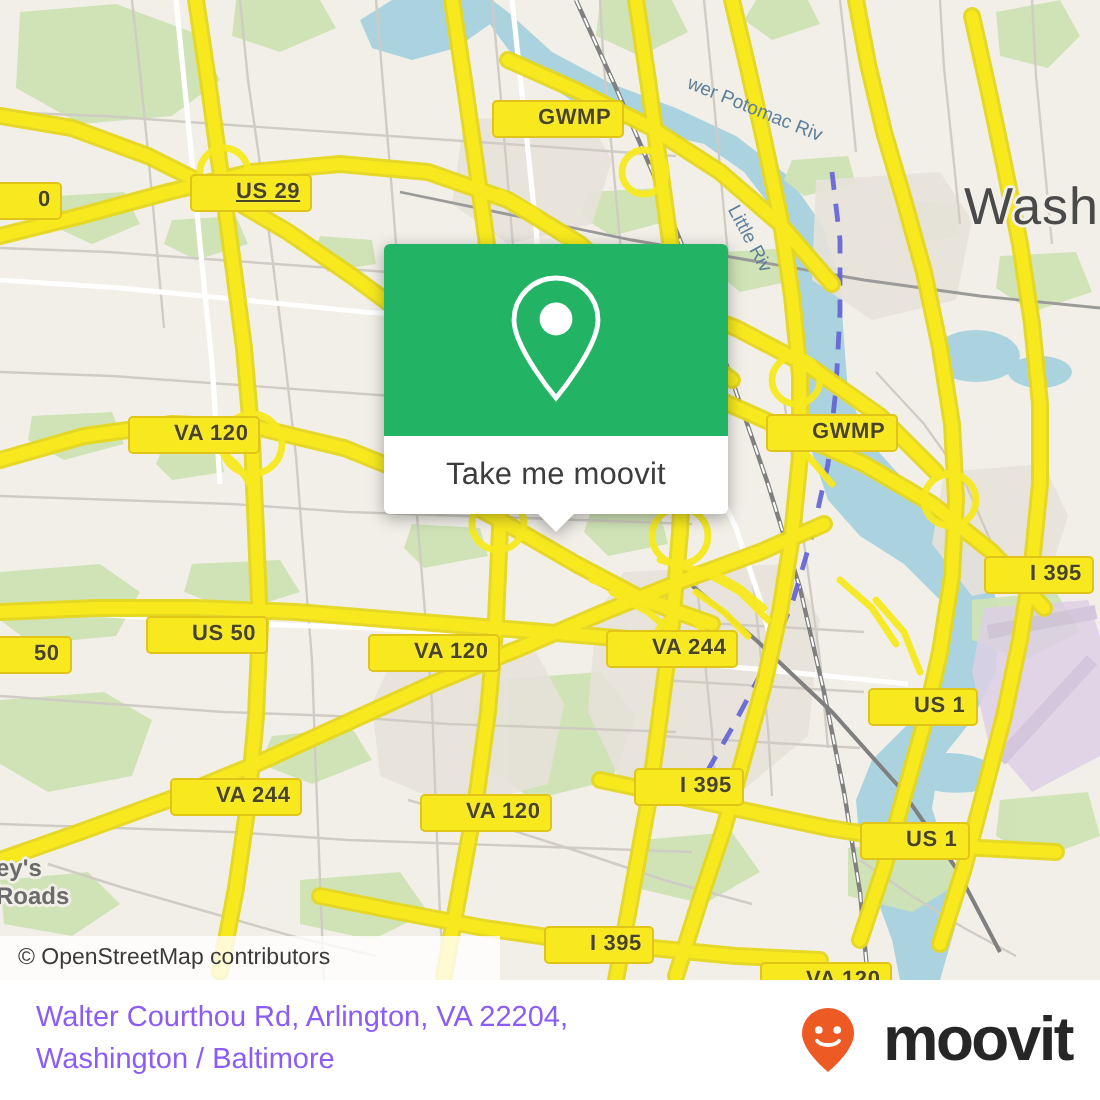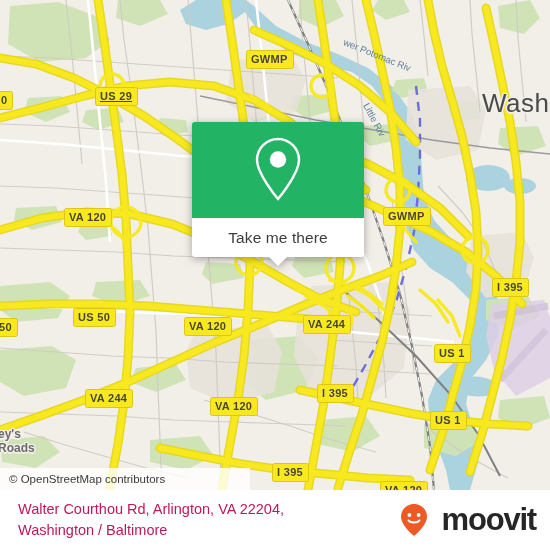--- a/index.html
+++ b/index.html
@@ -32,21 +32,21 @@
   .shield {
     position: absolute;
     background: #f7e91e;
     border: 1.6px solid #e0c41a;
     border-radius: 2.5px;
     color: #4a4423;
     font-family: "Liberation Sans", sans-serif;
     font-weight: bold;
     font-size: 11px;
     line-height: 14px;
-    padding: 1px 5px 2px 4px;
+    padding: 1px 5px 2px 22px;
     white-space: nowrap;
     letter-spacing: 0.3px;
     text-shadow: 0 0 1px rgba(255,255,255,0.4);
   }
 
   
   .place-label {
     position: absolute;
     color: #5d5d5d;
     font-family: "Liberation Sans", sans-serif;
@@ -128,21 +128,21 @@
     width: 550px; height: 60px;
     background: #ffffff;
     display: flex; align-items: center;
     justify-content: space-between;
     padding: 0 14px 0 18px;
     z-index: 50;
   }
   #footer-address {
     font-size: 14.5px;
     line-height: 21px;
-    color: #be185d;
+    color: #8b5cf6;
     font-family: "Liberation Sans", sans-serif;
     max-width: 355px;
   }
   #brand { display: flex; align-items: center; gap: 13px; }
   #brand-name {
     font-size: 31px;
     font-weight: bold;
     color: #262626;
     letter-spacing: -1.2px;
     font-family: "Liberation Sans", sans-serif;
@@ -378,21 +378,21 @@
 
     <div id="popup">
       <div id="popup-head">
         <svg width="56" height="70" viewBox="0 0 56 70">
           <path d="M28,4 C16.4,4 7,13.4 7,25 C7,39 28,64 28,64 C28,64 49,39 49,25
                    C49,13.4 39.6,4 28,4 Z" fill="none" stroke="#ffffff" stroke-width="2.4"></path>
           <circle cx="28" cy="24.5" r="8.2" fill="#ffffff"></circle>
         </svg>
       </div>
       <div id="popup-body">
-        <span id="popup-label">Take me there</span>
+        <span id="popup-label">Take me moovit</span>
         <div id="popup-tail"></div>
       </div>
     </div>
 
     <div id="attribution">
       <span>© OpenStreetMap contributors</span>
     </div>
   </div>
 
   <div id="footer">

